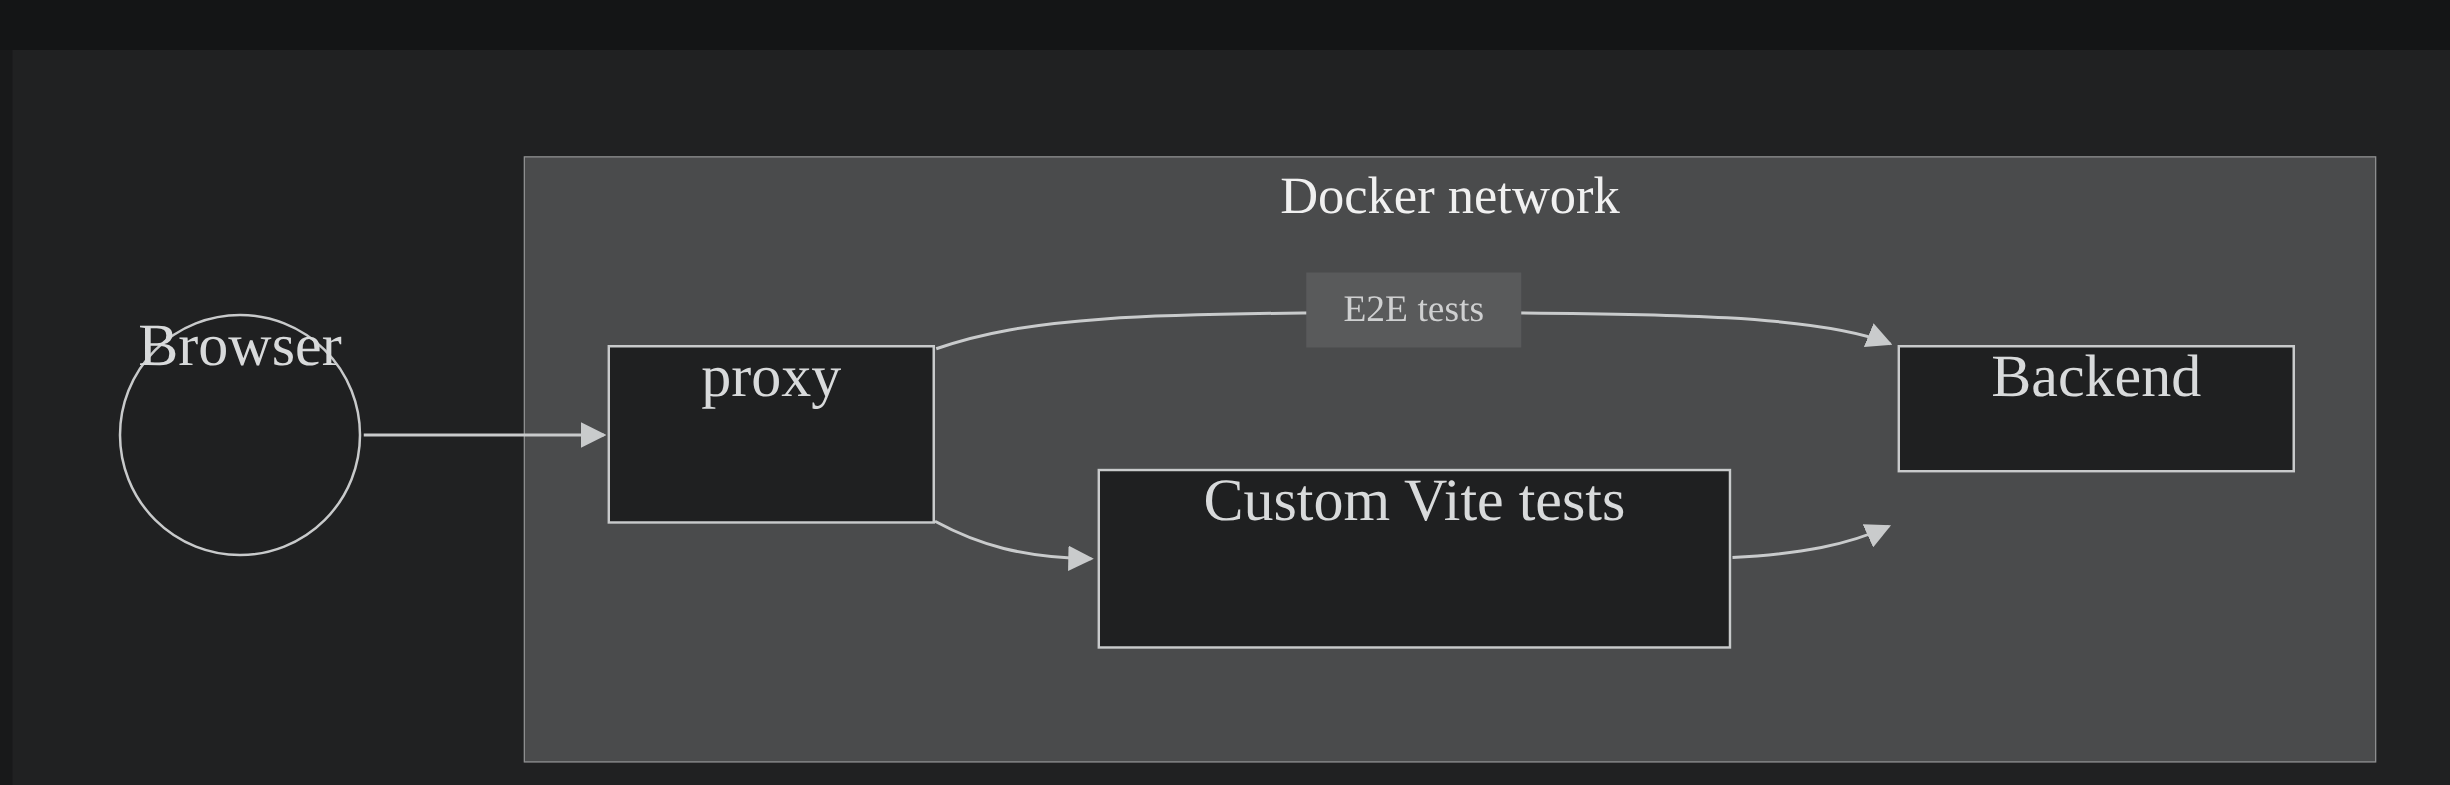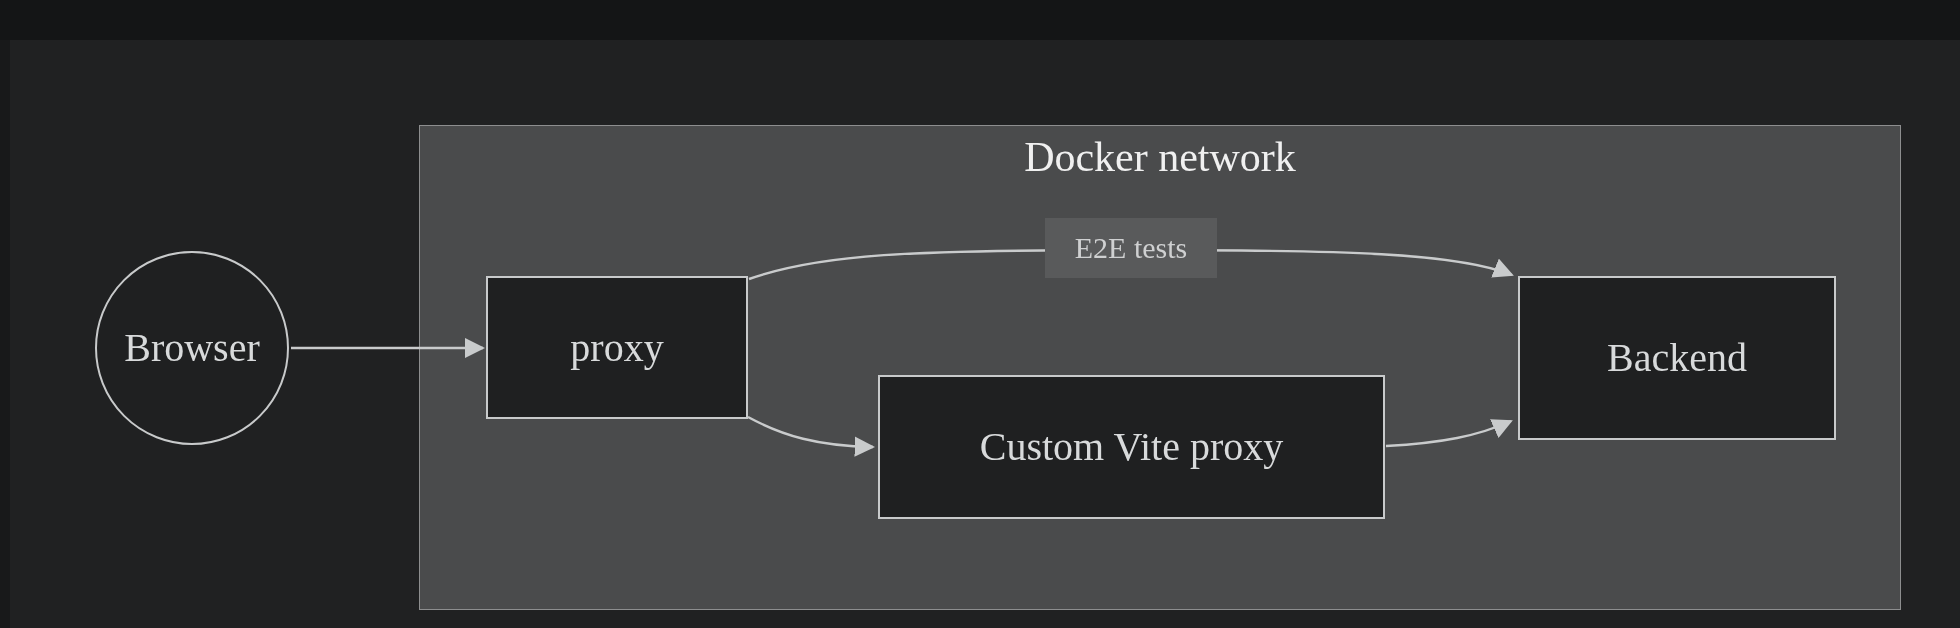--- a/index.html
+++ b/index.html
@@ -49,35 +49,34 @@
   .edges path.edge {
     fill: none;
     stroke: var(--edge-stroke, #c9cbcc);
     stroke-width: 2.4px;
   }
   .edges .arrowhead-shape { fill: var(--edge-stroke, #c9cbcc); }
 
   .node {
     position: absolute;
     display: flex;
-    align-items: center;
     justify-content: center;
     background: var(--node-bg, #1f2021);
     border: 2px solid var(--node-border, #c8cacb);
     color: var(--node-text, #d8dadb);
-    font-size: 40px;
+    font-size: 48px;
     line-height: 1;
     text-align: center;
   }
   .node.circle { border-radius: 50%; }
 
   .node-browser { left: 95px;  top: 211px; width: 194px; height: 194px; }
   .node-nginx   { left: 486px; top: 236px; width: 262px; height: 143px; }
   .node-vite    { left: 878px; top: 335px; width: 507px; height: 144px; }
-  .node-backend { left: 1518px; top: 236px; width: 318px; height: 164px; }
+  .node-backend { left: 1518px; top: 236px; width: 318px; height: 102px; }
 
   .edge-label {
     position: absolute;
     left: 1045px; top: 178px;
     width: 172px; height: 60px;
     display: flex;
     align-items: center;
     justify-content: center;
     background: var(--edge-label-bg, #595a5b);
     color: var(--edge-label-text, #cfd0d1);
@@ -111,21 +110,21 @@
 
   <div class="node circle node-browser">
     <span>Browser</span>
   </div>
 
   <div class="node node-nginx">
     <span>proxy</span>
   </div>
 
   <div class="node node-vite">
-    <span>Custom Vite proxy</span>
+    <span>Custom Vite tests</span>
   </div>
 
   <div class="node node-backend">
     <span>Backend</span>
   </div>
 
   <div class="edge-label">E2E tests</div>
 
 </div>
 

